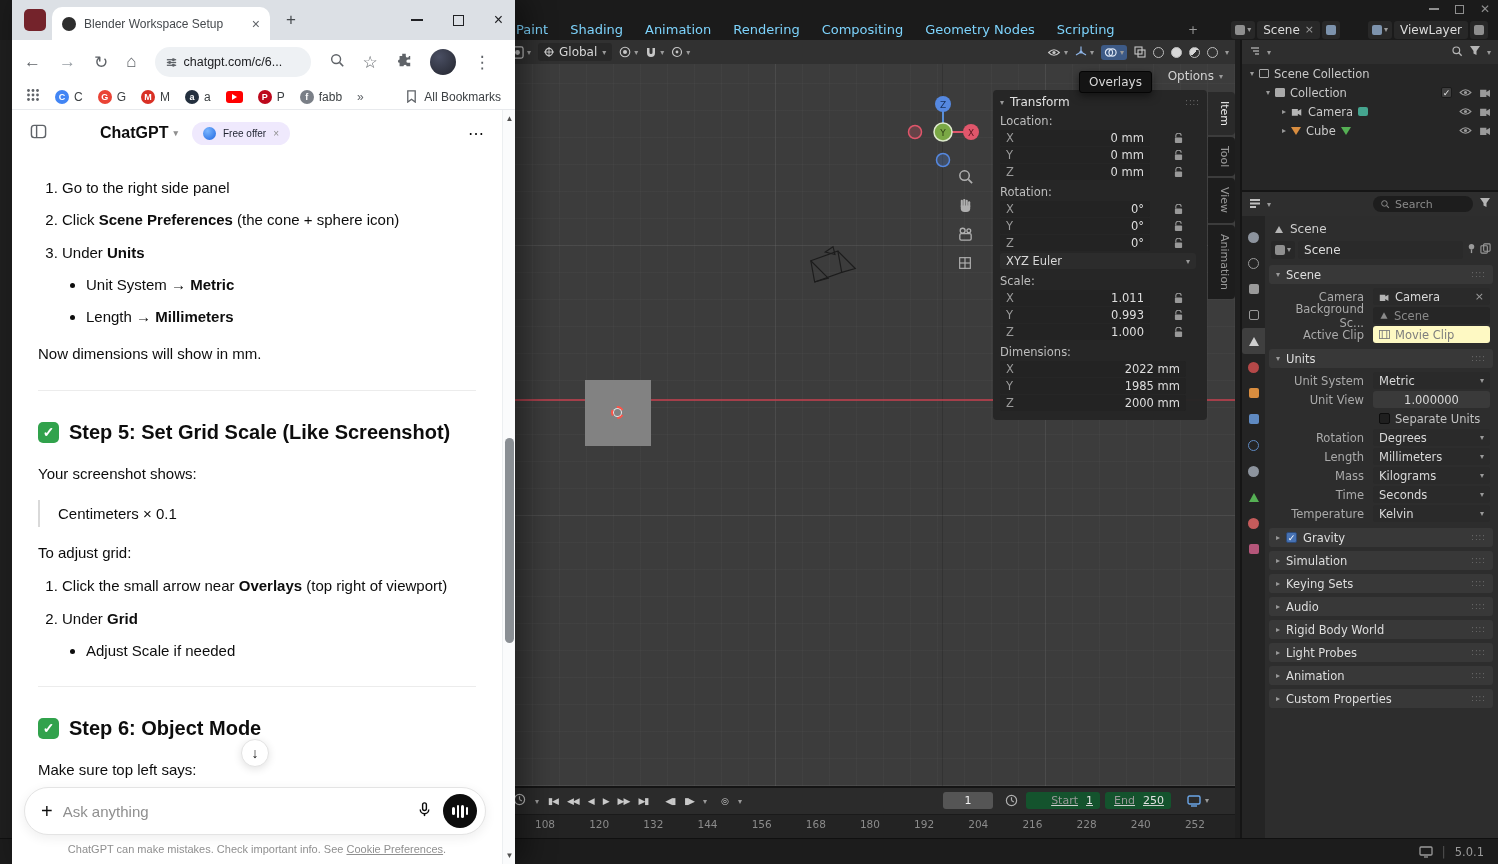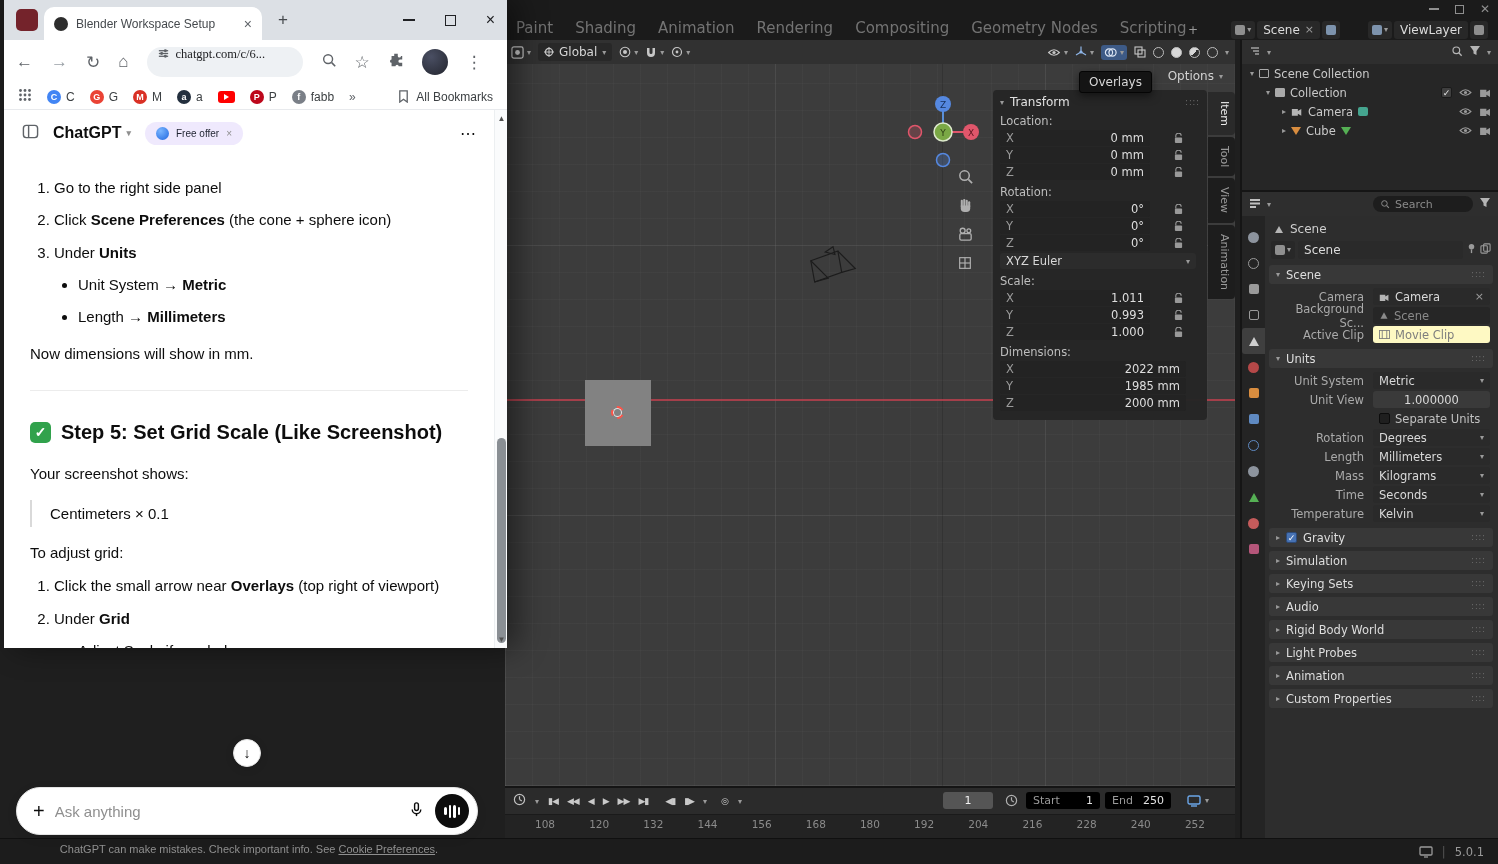--- a/index.html
+++ b/index.html
@@ -5,21 +5,21 @@
   * { margin:0; padding:0; box-sizing:border-box; }
   html,body { width:1498px; height:864px; overflow:hidden; background:#1f1f1f;
     font-family:"Liberation Sans", sans-serif; }
   #root { position:relative; width:1498px; height:864px; overflow:hidden; }
 
   
   .blender { position:absolute; inset:0; background:#1f1f1f; color:#cfcfcf;
     font-family:"DejaVu Sans", sans-serif; font-size:12px; }
   .bl-top { position:absolute; left:0; top:0; width:100%; height:40px; background:#1b1b1b; }
   .bl-tabs { position:absolute; left:505px; top:17px; display:flex; align-items:flex-end; height:23px; }
-  .bl-tab { padding:3px 11px; color:#737373; font-size:15px; border-radius:5px 5px 0 0; white-space:nowrap; }
+  .bl-tab { padding:3px 11px; color:#7dd3fc; font-size:13px; border-radius:5px 5px 0 0; white-space:nowrap; }
   .bl-tab-add { color:#9a9a9a; padding:3px 8px; }
   .bl-win-controls { position:absolute; right:8px; top:2px; display:flex; gap:16px; color:#8f8f8f; font-size:10px; align-items:center; height:14px;}
   .wc-min { width:10px; height:1.5px; background:#8f8f8f; }
   .wc-max { width:9px; height:9px; border:1.5px solid #8f8f8f; }
   .wc-close { font-size:12px; line-height:10px; }
   .bl-id-cluster { position:absolute; top:20px; height:19px; display:flex; gap:2px; align-items:center; }
   .id-btn { background:#282828; border-radius:3px; height:18px; display:flex; align-items:center; padding:0 4px; gap:2px; color:#c5c5c5; }
   .id-field { background:#282828; border-radius:3px; height:18px; display:flex; align-items:center; padding:0 6px; gap:5px; color:#dcdcdc; }
   .caret { font-size:8px; color:#9a9a9a; }
   .mini-ic { width:10px; height:10px; background:#8f8f8f; border-radius:2px; }
@@ -108,56 +108,56 @@
   .chk.on { background:#4772b3; border-color:#2d4a78; color:#fff; font-size:9px; line-height:10px; text-align:center; }
   .x-btn { margin-left:auto; color:#9a9a9a; font-size:11px; }
 
   
   .timeline { position:absolute; left:505px; top:786px; width:730px; height:52px; background:#2b2b2b; border-top:2px solid #151515; }
   .tl-head { position:relative; height:26px; display:flex; align-items:center; padding:0 8px; gap:9px; }
   .transport { display:flex; gap:9px; align-items:center; color:#c9c9c9; font-size:9px; letter-spacing:-1px; }
   .transport span { cursor:default; }
   .tl-abs { position:absolute; top:4px; height:17px; display:flex; align-items:center; }
   .tl-frame { left:438px; width:50px; background:#555; border-radius:3px; justify-content:center; color:#f2f2f2; font-size:11px; display:flex; }
-  .tl-field { background:#000000; border-radius:3px; padding:0 7px; justify-content:space-between; display:flex; font-size:11px; }
+  .tl-field { background:#14532d; border-radius:3px; padding:0 7px; justify-content:flex-end; display:flex; font-size:11px;text-decoration:underline; }
   .tl-field .lab { color:#9a9a9a; margin-right:8px; }
   .tl-field .v { color:#e2e2e2; }
   .tl-ruler { height:24px; background:#232323; border-top:1px solid #1a1a1a; display:flex; justify-content:space-between; padding:3px 30px 0; color:#8b8b8b; font-size:10.5px; }
   .bl-status { position:absolute; left:0; top:838px; width:100%; height:26px; background:#1c1c1c; border-top:1px solid #101010; display:flex; align-items:center; justify-content:flex-end; gap:9px; padding-right:14px; color:#9a9a9a; font-size:11.5px; }
   .sep-v { color:#555; }
 
   
-  .chrome { position:absolute; left:4px; top:0; width:503px; height:648px; background:#7f1d1d; z-index:20; box-shadow:10px 0 28px rgba(0,0,0,.45); }
+  .chrome { position:absolute; left:12px; top:0; width:503px; height:864px; background:#7f1d1d; z-index:20; box-shadow:10px 0 28px rgba(0,0,0,.45); }
   .tabstrip { height:40px; background:#dce0e5; position:relative; }
   .app-icon { position:absolute; left:12px; top:9px; width:22px; height:22px; background:#74232b; border-radius:5px; }
   .tab { position:absolute; left:40px; top:7px; width:218px; height:33px; background:#fff; border-radius:10px 10px 0 0; display:flex; align-items:center; gap:8px; padding:0 10px; }
   .tab-fav { width:14px; height:14px; border-radius:50%; background:#2d2d2d; flex-shrink:0; }
   .tab-title { font-size:12px; color:#45494d; white-space:nowrap; overflow:hidden; flex:1; }
   .tab-close { color:#5f6368; font-size:14px; }
   .newtab { position:absolute; left:274px; top:10px; font-size:17px; color:#45494d; }
   .win-btns { position:absolute; right:0; top:0; height:40px; display:flex; align-items:center; gap:30px; padding-right:12px; }
   .cwc-min { width:12px; height:1.6px; background:#202124; }
   .cwc-max { width:11px; height:11px; border:1.6px solid #202124; }
   .cwc-close { font-size:16px; color:#202124; line-height:12px; }
   .toolbar { height:44px; background:#fff; display:flex; align-items:center; padding:0 12px; gap:18px; }
   .nav-ic { font-size:17px; color:#5f6368; }
   .nav-ic.dim { color:#9aa0a6; }
-  .omnibox { width:156px; height:30px; background:#eef1f4; border-radius:15px; display:flex; gap:6px; padding:0 10px;font-family:Liberation Serif, serif; }
+  .omnibox { width:156px; height:30px; background:#eef1f4; border-radius:15px; display:flex; align-items:center; gap:6px; padding:0 10px; }
   .omni-url { font-size:12.5px; color:#202124; white-space:nowrap; overflow:hidden; }
   .avatar { width:26px; height:26px; border-radius:50%; background:radial-gradient(circle at 35% 30%, #4a4f63, #23252e); }
   .bookmarks { height:26px; background:#fff; display:flex; align-items:center; gap:15px; padding:0 14px; font-size:12px; color:#3c4043; border-bottom:1px solid #e8eaed; }
   .bm { display:flex; align-items:center; gap:5px; }
   .fav { width:14px; height:14px; border-radius:50%; color:#fff; font-size:9px; font-weight:bold; text-align:center; line-height:14px; flex-shrink:0; }
   .yt { width:17px; height:12px; background:#f00; border-radius:3px; position:relative; }
   .yt::after { content:""; position:absolute; left:6px; top:3px; border-left:5px solid #fff; border-top:3px solid transparent; border-bottom:3px solid transparent; }
   .bm-all { margin-left:auto; display:flex; gap:6px; align-items:center; }
 
   .content { position:absolute; left:0; top:110px; right:13px; bottom:0; background:#fff; overflow:hidden; }
   .chat-header { height:46px; display:flex; align-items:center; gap:14px; padding:0 18px; }
-  .brand { font-size:16px; font-weight:700; color:#0d0d0d; display:flex; gap:5px; align-items:center; }
+  .brand { font-size:16px; font-weight:700; color:#0d0d0d; display:flex; gap:5px; align-items:center;margin-left:39px; }
   .brand .caret { color:#8f8f8f; font-size:9px; }
   .offer-pill { display:flex; align-items:center; gap:7px; background:#efe9fd; border-radius:14px; padding:5px 11px; font-size:10px; color:#1f2330; }
   .offer-dot { width:13px; height:13px; border-radius:50%; background:radial-gradient(circle at 35% 30%, #7ab6ff, #1f66e0); }
   .kebab { margin-left:auto; color:#0d0d0d; font-size:16px; }
   .chat-body { padding:10px 26px 0; font-size:15px; color:#0d0d0d; line-height:1.55; }
   .chat-body ol { margin:10px 0 0 2px; padding-left:22px; }
   .chat-body ol li { margin-bottom:9px; }
   .chat-body ul { margin:2px 0 0 48px; list-style:disc; }
   .chat-body ul li { margin-bottom:9px; }
   .b { font-weight:700; }

